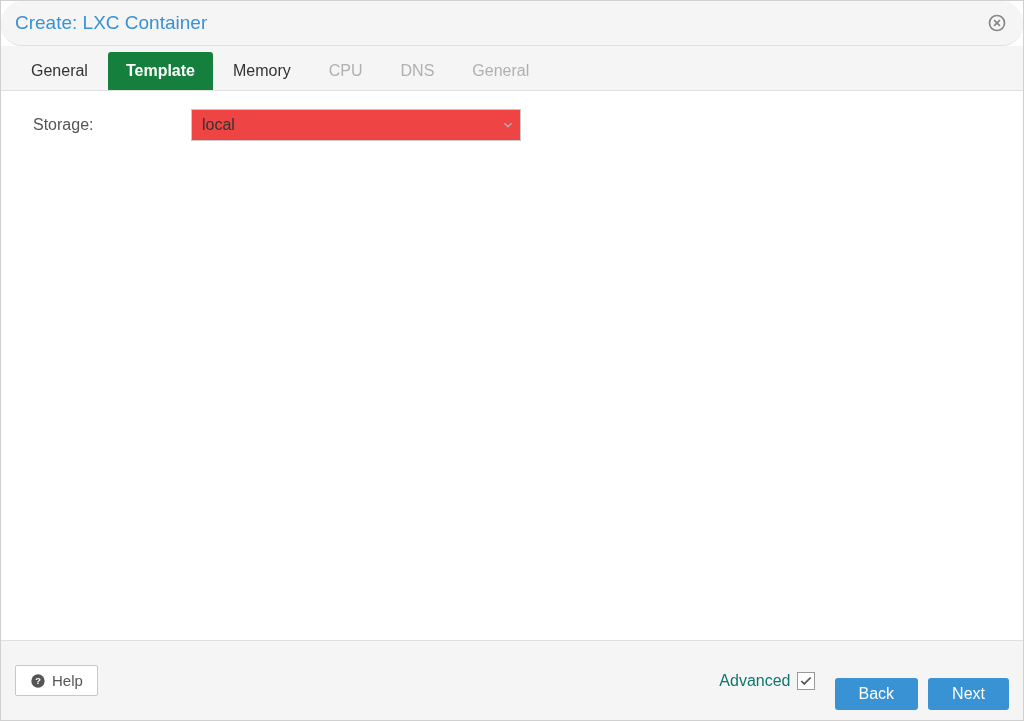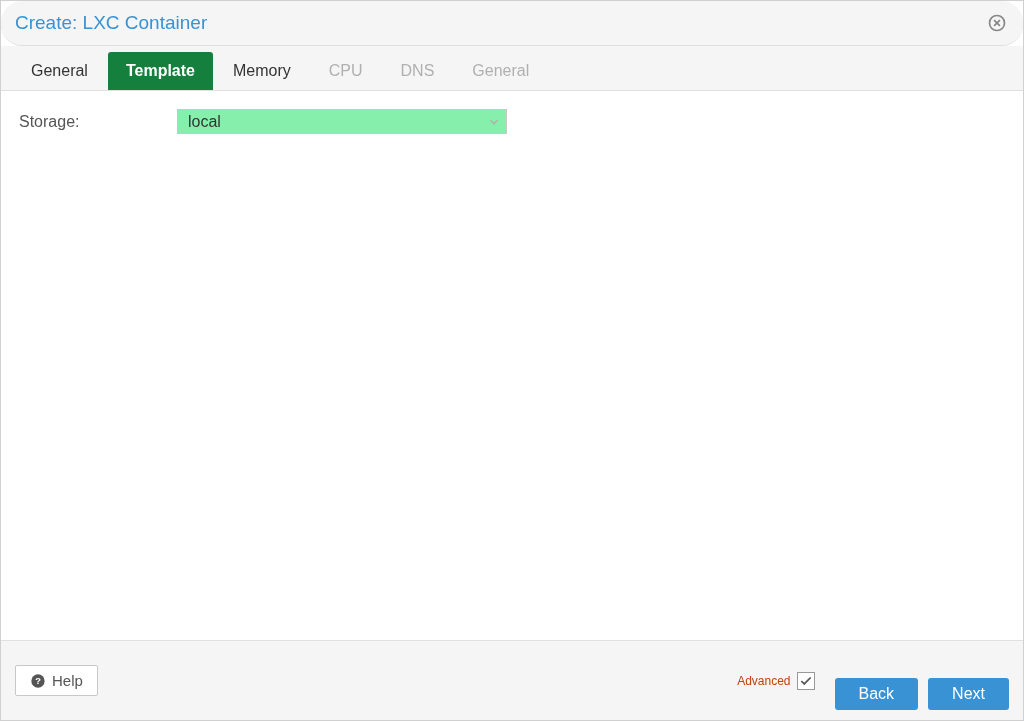--- a/index.html
+++ b/index.html
@@ -76,21 +76,21 @@
       font-weight: bold;
     }
     
     .tab.disabled {
       color: #b0b0b0;
       cursor: default;
     }
     
     .content {
       flex: 1;
-      padding: 18px 18px;
+      padding: 18px 32px;
       background: #fff;
     }
     
     .form-row {
       display: flex;
       align-items: center;
       margin-bottom: 14px;
     }
     
     .form-label {
@@ -99,26 +99,26 @@
       color: #555;
     }
     
     .form-input-wrap {
       position: relative;
       width: 330px;
     }
     
     .form-input {
       width: 100%;
-      height: 25px;
+      height: 32px;
       padding: 4px 30px 4px 10px;
       border: 1px solid #c8c8c8;
       font-size: 16px;
       color: #333;
-      background: #86efac;
+      background: #ef4444;
       outline: none;
       font-family: inherit;
       text-overflow: ellipsis;
     }
     
     .dropdown-trigger {
       position: absolute;
       right: 6px;
       top: 50%;
       transform: translateY(-50%);
@@ -172,22 +172,22 @@
     }
     
     .advanced-group {
       display: flex;
       align-items: center;
       gap: 6px;
       margin-right: 10px;
     }
     
     .advanced-label {
-      font-size: 12px;
-      color: #c2410c;
+      font-size: 16px;
+      color: #0f766e;
     }
     
     .checkbox {
       width: 18px;
       height: 18px;
       border: 1px solid #999;
       background: #fff;
       display: flex;
       align-items: center;
       justify-content: center;

